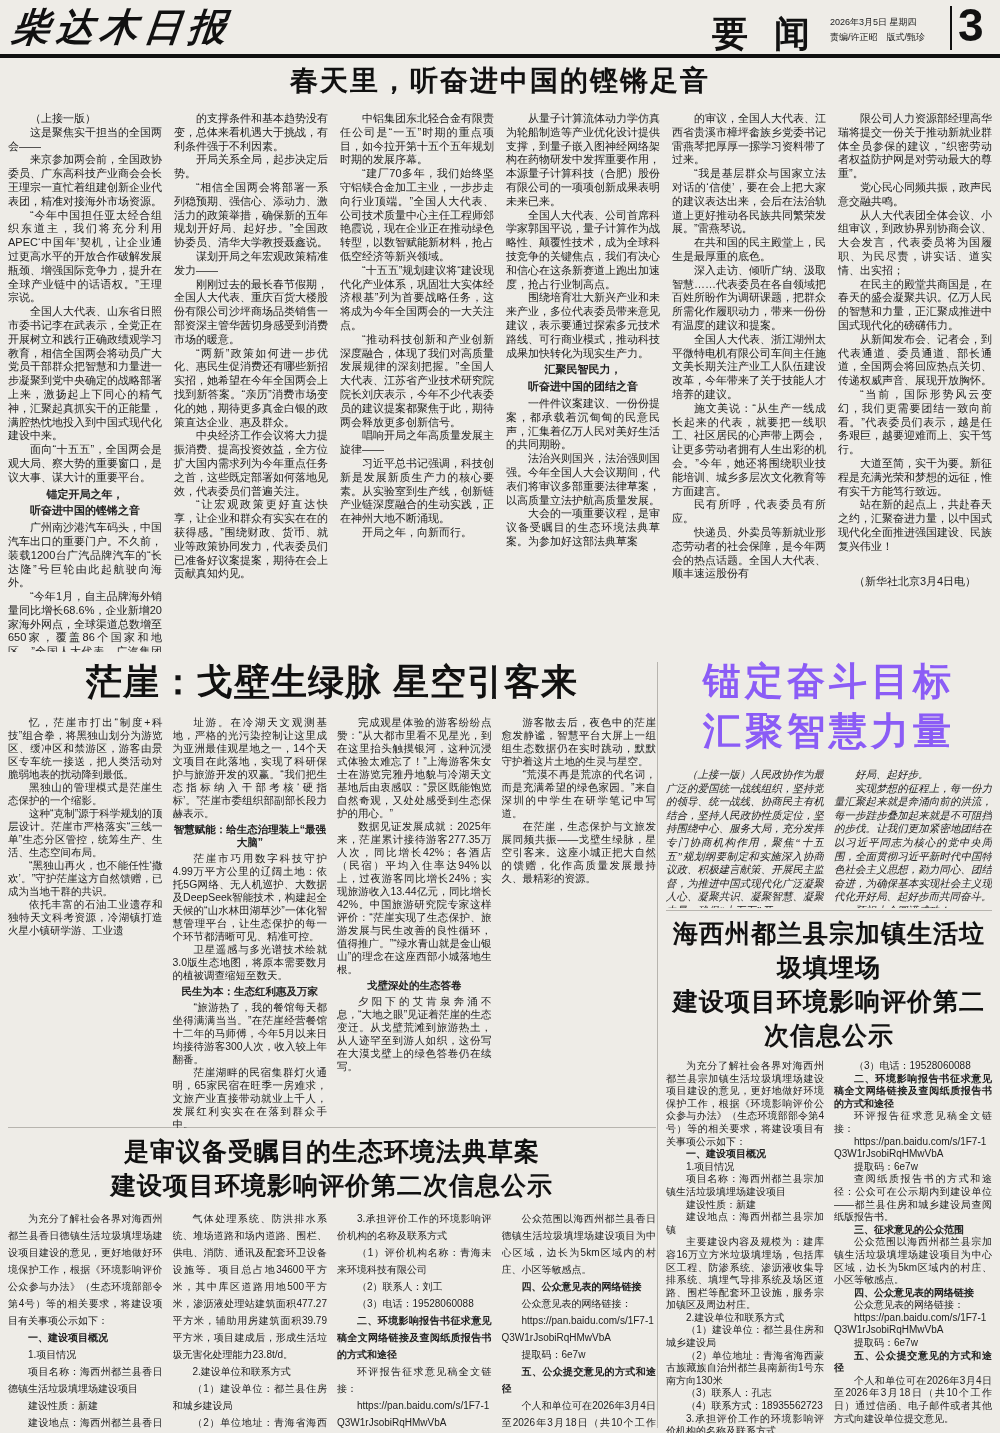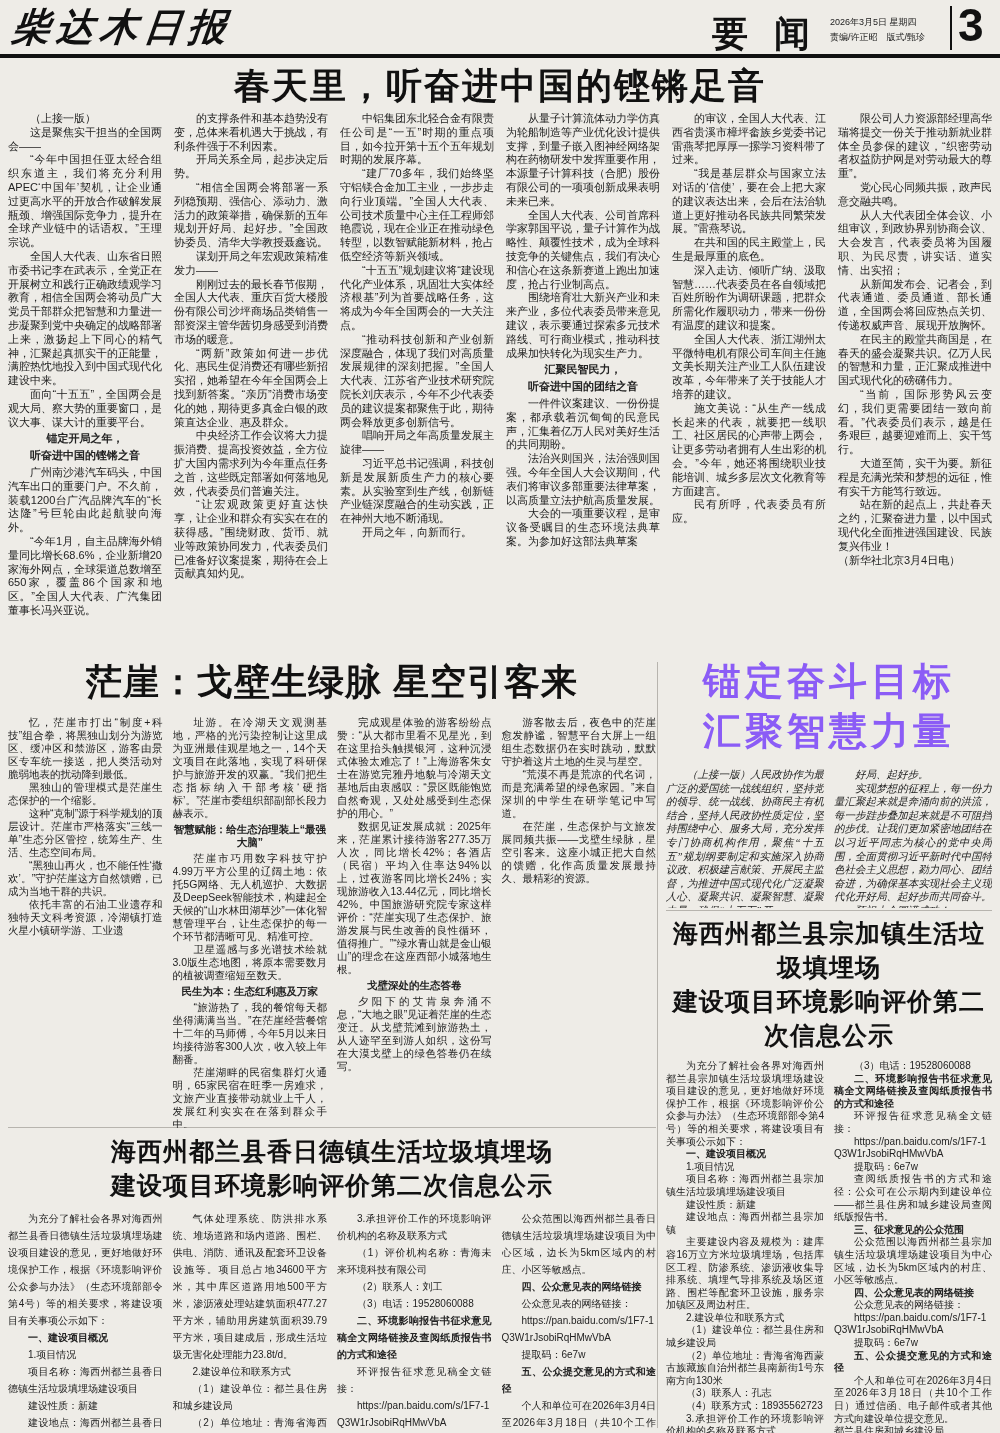--- a/index.html
+++ b/index.html
@@ -15,25 +15,25 @@
   .header-meta{position:absolute;left:830px;top:15px;width:118px;font-size:9px;line-height:15px;
                color:#222;white-space:nowrap;}
   .pagenum-bar{position:absolute;left:950px;top:6px;width:2px;height:44px;background:#111;}
   .pagenum{position:absolute;left:958px;top:-2px;font-size:46px;font-weight:bold;color:#111;}
   
   .cols{display:flex;}
   .col{flex:1 1 0;overflow:hidden;text-align:justify;text-justify:inter-character;}
   .col p{margin:0;text-indent:2em;}
   .col p.subhead{font-weight:700;text-align:center;text-indent:0;margin:3px 0;}
   .col p.bold{font-weight:700;}
-  .col p.sig{text-align:left;text-indent:0;margin-top:0;}
+  .col p.sig{text-align:center;text-indent:0;margin-top:21px;}
   .col p.url{word-break:break-all;}
   
   .a1-title{position:absolute;left:0;top:62px;width:100%;margin:0;text-align:center;
-            font-size:36px;font-weight:bold;letter-spacing:2px;color:#111;}
+            font-size:28px;font-weight:bold;letter-spacing:2px;color:#111;}
   .a1-cols{position:absolute;left:8px;top:112px;width:984px;height:540px;gap:12px;
            font-size:11px;line-height:13.8px;}
   
   .vrule{position:absolute;left:657px;top:662px;width:1px;height:766px;background:#b7b4ae;}
   .hrule-left{position:absolute;left:8px;top:1127px;width:648px;height:1px;background:#b7b4ae;}
   .hrule-right{position:absolute;left:666px;top:910px;width:326px;height:1px;background:#b7b4ae;}
   
   .a2{position:absolute;left:8px;top:658px;width:648px;}
   .a2-title{margin:0 0 9px 0;text-align:center;font-size:36px;font-weight:bold;
             letter-spacing:1px;color:#111;}
@@ -65,20 +65,21 @@
   </div>
   <div class="pagenum-bar"></div>
   <div class="pagenum">3</div>
   <div class="header-rule"></div>
 
   <h1 class="a1-title">春天里，听奋进中国的铿锵足音</h1>
   <div class="cols a1-cols">
     <div class="col">
         <p>（上接一版）</p>
         <p>这是聚焦实干担当的全国两会——</p>
+        <p>来京参加两会前，全国政协委员、广东高科技产业商会会长王理宗一直忙着组建创新企业代表团，精准对接海外市场资源。</p>
         <p>“今年中国担任亚太经合组织东道主，我们将充分利用APEC‘中国年’契机，让企业通过更高水平的开放合作破解发展瓶颈、增强国际竞争力，提升在全球产业链中的话语权。”王理宗说。</p>
         <p>全国人大代表、山东省日照市委书记李在武表示，全党正在开展树立和践行正确政绩观学习教育，相信全国两会将动员广大党员干部群众把智慧和力量进一步凝聚到党中央确定的战略部署上来，激扬起上下同心的精气神，汇聚起真抓实干的正能量，满腔热忱地投入到中国式现代化建设中来。</p>
         <p>面向“十五五”，全国两会是观大局、察大势的重要窗口，是议大事、谋大计的重要平台。</p>
         <p class="subhead">锚定开局之年，</p>
         <p class="subhead">听奋进中国的铿锵之音</p>
         <p>广州南沙港汽车码头，中国汽车出口的重要门户。不久前，装载1200台广汽品牌汽车的“长达隆”号巨轮由此起航驶向海外。</p>
         <p>“今年1月，自主品牌海外销量同比增长68.6%，企业新增20家海外网点，全球渠道总数增至650家，覆盖86个国家和地区。”全国人大代表、广汽集团董事长冯兴亚说。</p>
       </div>
     <div class="col">
         <p>的支撑条件和基本趋势没有变，总体来看机遇大于挑战，有利条件强于不利因素。</p>
@@ -110,27 +111,28 @@
         <p>大会的一项重要议程，是审议备受瞩目的生态环境法典草案。为参加好这部法典草案</p>
       </div>
     <div class="col">
         <p>的审议，全国人大代表、江西省贵溪市樟坪畲族乡党委书记雷燕琴把厚厚一摞学习资料带了过来。</p>
         <p>“我是基层群众与国家立法对话的‘信使’，要在会上把大家的建议表达出来，会后在法治轨道上更好推动各民族共同繁荣发展。”雷燕琴说。</p>
         <p>在共和国的民主殿堂上，民生是最厚重的底色。</p>
         <p>深入走访、倾听广纳、汲取智慧……代表委员在各自领域把百姓所盼作为调研课题，把群众所需化作履职动力，带来一份份有温度的建议和提案。</p>
         <p>全国人大代表、浙江湖州太平微特电机有限公司车间主任施文美长期关注产业工人队伍建设改革，今年带来了关于技能人才培养的建议。</p>
         <p>施文美说：“从生产一线成长起来的代表，就要把一线职工、社区居民的心声带上两会，让更多劳动者拥有人生出彩的机会。”今年，她还将围绕职业技能培训、城乡多层次文化教育等方面建言。</p>
         <p>民有所呼，代表委员有所应。</p>
+        <p>快递员、外卖员等新就业形态劳动者的社会保障，是今年两会的热点话题。全国人大代表、顺丰速运股份有</p>
       </div>
     <div class="col">
         <p>限公司人力资源部经理高华瑞将提交一份关于推动新就业群体全员参保的建议，“织密劳动者权益防护网是对劳动最大的尊重”。</p>
         <p>党心民心同频共振，政声民意交融共鸣。</p>
         <p>从人大代表团全体会议、小组审议，到政协界别协商会议、大会发言，代表委员将为国履职、为民尽责，讲实话、道实情、出实招；</p>
+        <p>在民主的殿堂共商国是，在春天的盛会凝聚共识。亿万人民的智慧和力量，正汇聚成推进中国式现代化的磅礴伟力。</p>
         <p>从新闻发布会、记者会，到代表通道、委员通道、部长通道，全国两会将回应热点关切、传递权威声音、展现开放胸怀。</p>
-        <p>在民主的殿堂共商国是，在春天的盛会凝聚共识。亿万人民的智慧和力量，正汇聚成推进中国式现代化的磅礴伟力。</p>
         <p>“当前，国际形势风云变幻，我们更需要团结一致向前看。”代表委员们表示，越是任务艰巨，越要迎难而上、实干笃行。</p>
         <p>大道至简，实干为要。新征程是充满光荣和梦想的远征，惟有实干方能笃行致远。</p>
         <p>站在新的起点上，共赴春天之约，汇聚奋进力量，以中国式现代化全面推进强国建设、民族复兴伟业！</p>
         <p class="sig">（新华社北京3月4日电）</p>
       </div>
   </div>
 
   <div class="vrule"></div>
   <div class="hrule-left"></div>
   <div class="hrule-right"></div>
@@ -180,21 +182,21 @@
       <div class="col">
           <p>好局、起好步。</p>
           <p>实现梦想的征程上，每一份力量汇聚起来就是奔涌向前的洪流，每一步跬步叠加起来就是不可阻挡的步伐。让我们更加紧密地团结在以习近平同志为核心的党中央周围，全面贯彻习近平新时代中国特色社会主义思想，勠力同心、团结奋进，为确保基本实现社会主义现代化开好局、起好步而共同奋斗。</p>
           <p>预祝大会圆满成功！</p>
         </div>
     </div>
   </section>
 
   <section class="n1">
     <h3 class="notice-title">
-      <span>海西州都兰县香日德镇生活垃圾填埋场</span><br>
+      <span>是审议备受瞩目的生态环境法典草案</span><br>
       <span>建设项目环境影响评价第二次信息公示</span>
     </h3>
     <div class="cols n1-cols">
       <div class="col">
           <p>为充分了解社会各界对海西州都兰县香日德镇生活垃圾填埋场建设项目建设的意见，更好地做好环境保护工作，根据《环境影响评价公众参与办法》（生态环境部部令第4号）等的相关要求，将建设项目有关事项公示如下：</p>
           <p class="bold">一、建设项目概况</p>
           <p>1.项目情况</p>
           <p>项目名称：海西州都兰县香日德镇生活垃圾填埋场建设项目</p>
           <p>建设性质：新建</p>
           <p>建设地点：海西州都兰县香日德镇</p>

